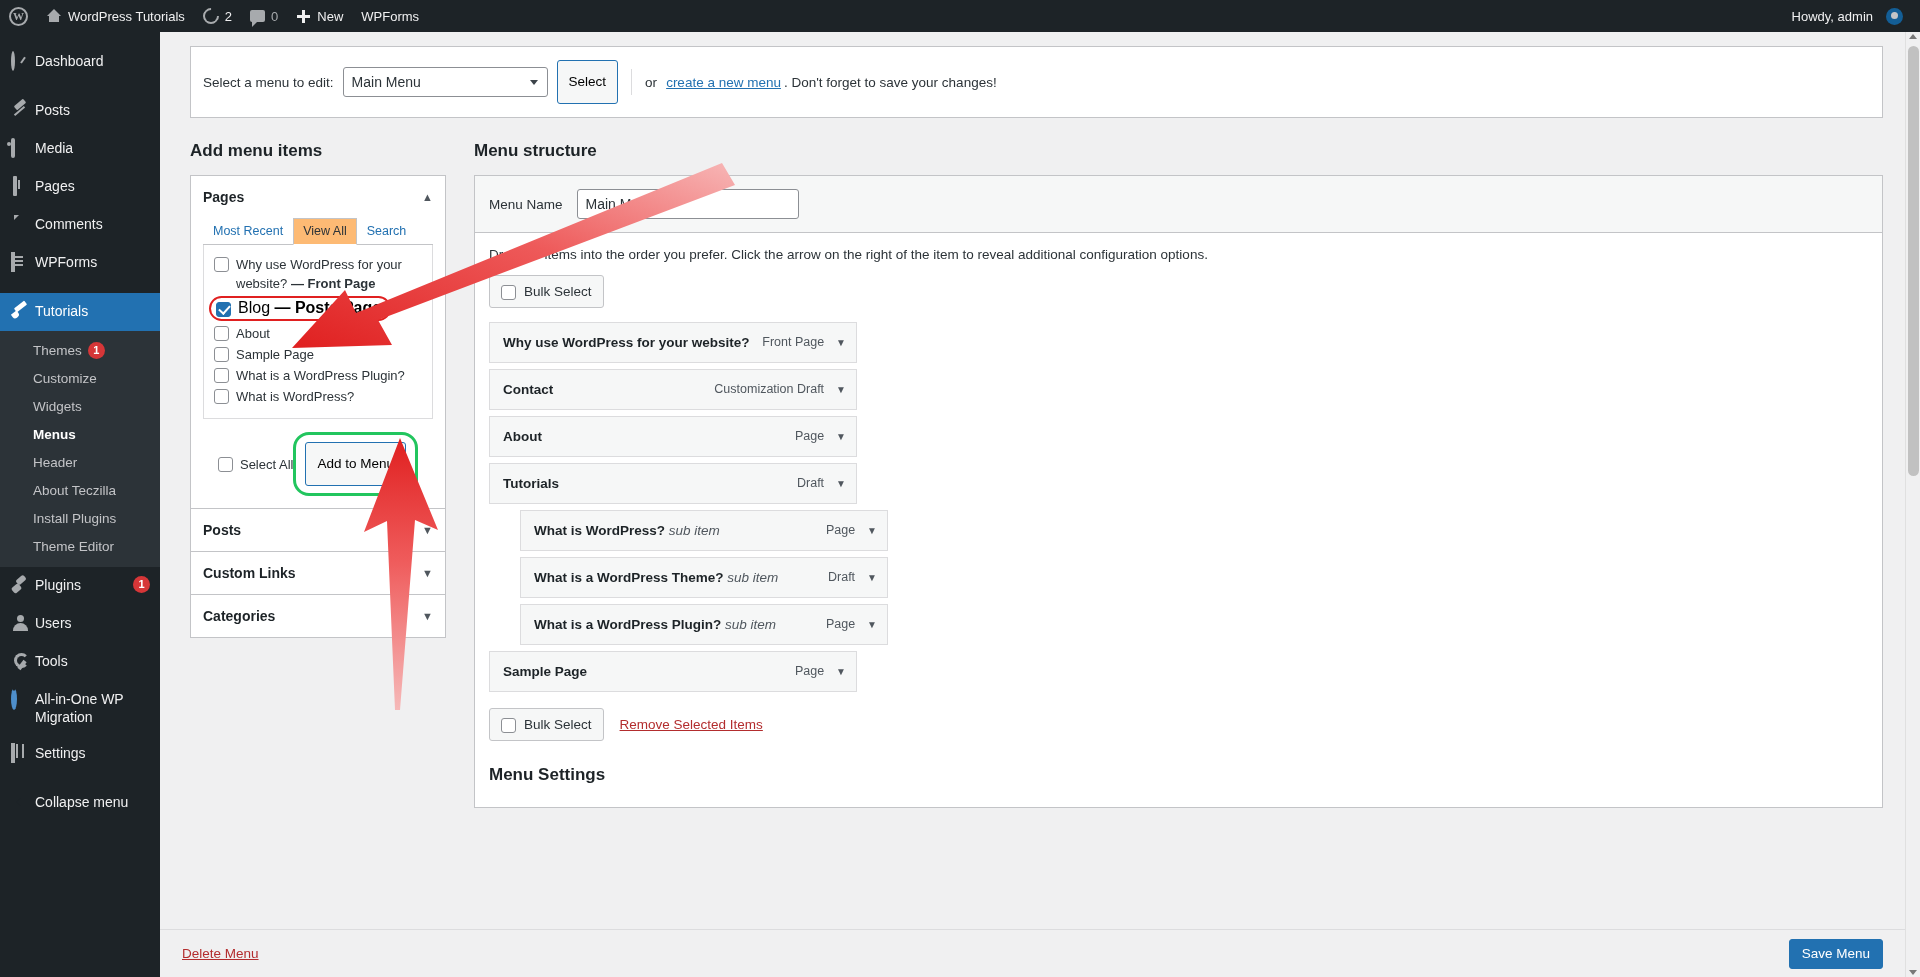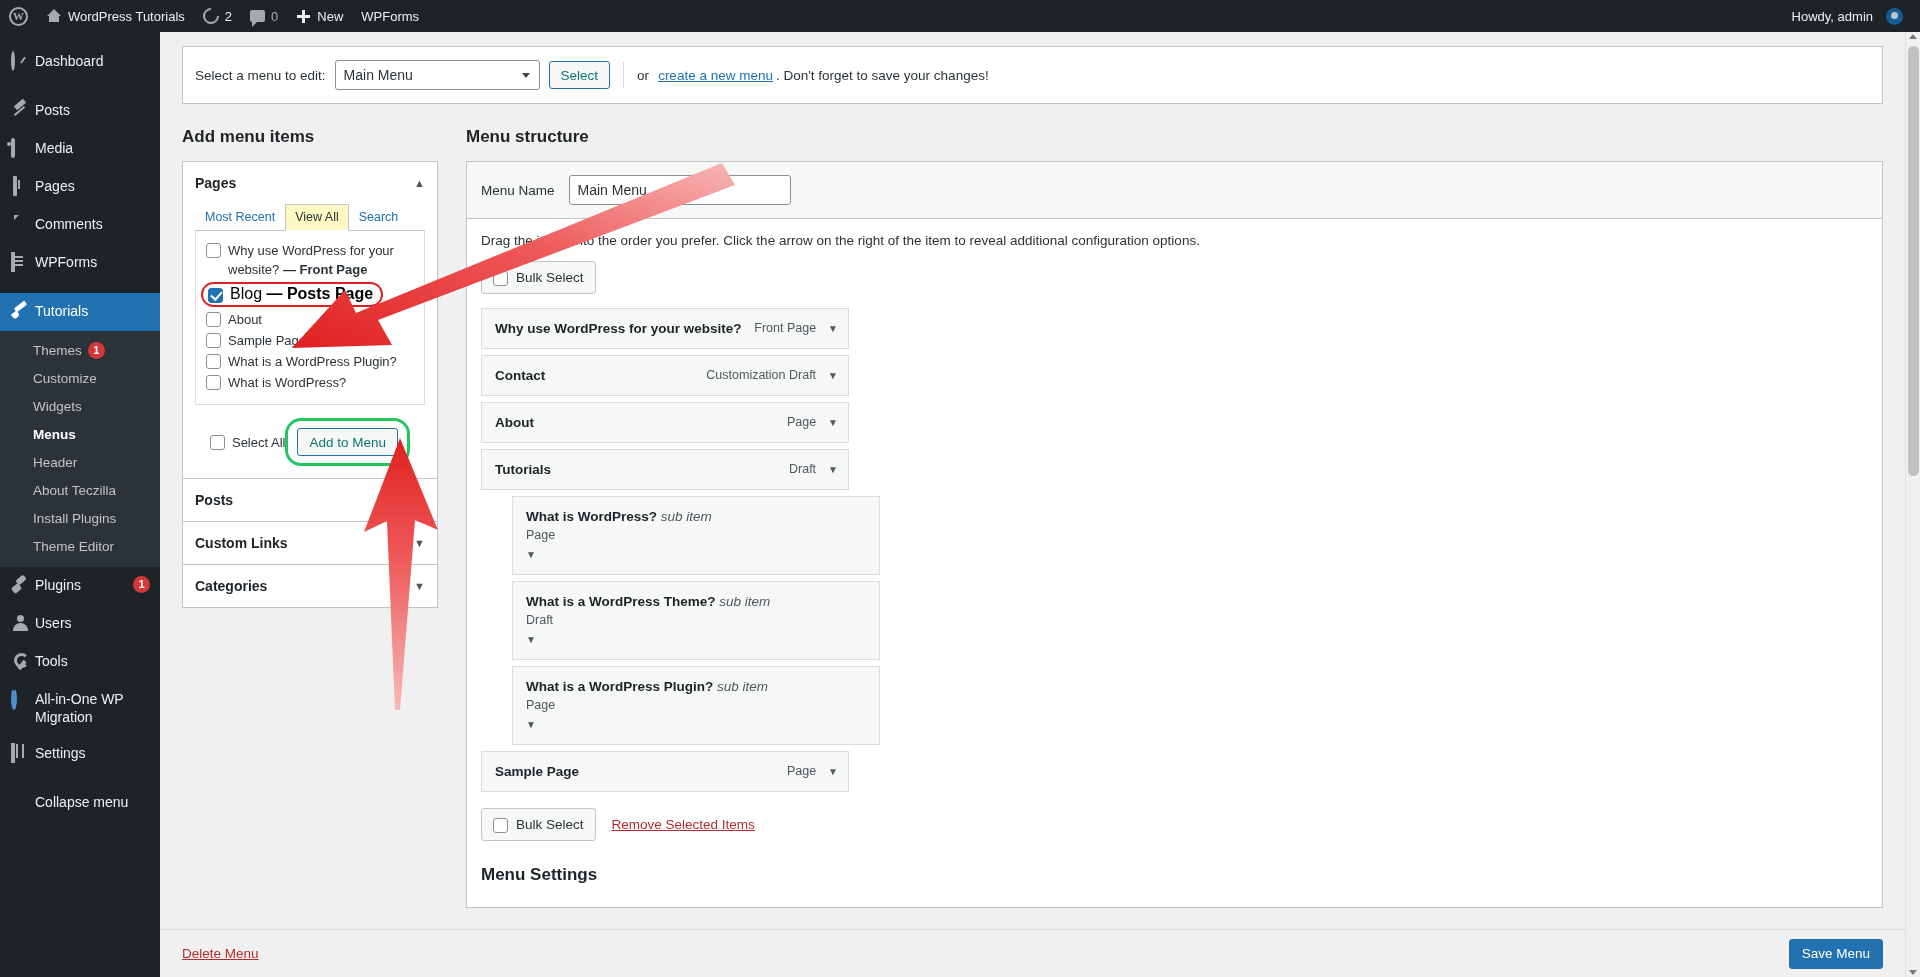--- a/index.html
+++ b/index.html
@@ -142,21 +142,21 @@
   .ico-migrate{width:18px;height:18px;border:3px solid #4e8fcc;border-radius:50%;border-top-color:transparent;position:relative;}
   .ico-settings{width:18px;height:18px;border:2px solid #a7aaad;position:relative;}
   .ico-settings::before{content:"";position:absolute;left:3px;top:-1px;width:2px;height:14px;background:#a7aaad;}
   .ico-settings::after{content:"";position:absolute;left:9px;top:-1px;width:2px;height:14px;background:#a7aaad;}
   .ico-collapse{width:18px;height:18px;border-radius:50%;background:#a7aaad;position:relative;}
   .ico-collapse::after{content:"";position:absolute;left:5px;top:5px;border-top:4px solid transparent;border-bottom:4px solid transparent;border-right:5px solid #1d2327;}
 
   
   #main {
     position: absolute; top: 32px; left: 160px; width: 1745px; height: 945px;
-    background: #f0f0f1; overflow: hidden;
+    background: #f0f0f1; overflow: hidden; padding-left: 8px;
   }
   .wrap { padding: 14px 22px 0 22px; }
 
   .menu-select-bar {
     background: #fff; border: 1px solid #c3c4c7;
     padding: 13px 12px; display: flex; align-items: center; gap: 9px;
     font-size: 13.5px; color: #2c3338;
   }
   .sel {
     height: 30px; min-width: 205px; border: 1px solid #8c8f94; border-radius: 3px;
@@ -164,22 +164,22 @@
     font-family: "Liberation Sans", sans-serif;
     appearance: none; -webkit-appearance: none; cursor: pointer;
   }
   .sel-wrap { position: relative; display: inline-block; }
   .sel-wrap::after {
     content: ""; position: absolute; right: 10px; top: 13px;
     border-left: 4px solid transparent; border-right: 4px solid transparent;
     border-top: 5px solid #3c434a; pointer-events: none;
   }
   .btn-secondary {
-    height: 28px; padding: 0 11px; border: 1px solid #2271b1; border-radius: 3px;
-    background: #f6f7f7; color: #0f766e; font-size: 13.5px; cursor: pointer;
+    height: 44px; padding: 0 11px; border: 1px solid #2271b1; border-radius: 3px;
+    background: #f6f7f7; color: #000000; font-size: 13.5px; cursor: pointer;
     font-family: "Liberation Sans", sans-serif; line-height: 28px;
   }
   .divider-v { width: 1px; height: 26px; background: #dcdcde; margin: 0 4px; }
   .link { color: #2271b1; text-decoration: underline; cursor: pointer; }
 
   .cols { display: flex; gap: 28px; margin-top: 22px; }
   .col-left { width: 256px; flex: 0 0 256px; }
   .col-right { flex: 1 1 auto; }
   h2.section-title {
     font-size: 17px; font-weight: 600; color: #1d2327; margin-bottom: 13px;
@@ -195,21 +195,21 @@
   }
   .caret { color: #50575e; font-size: 11px; }
   .panel-body { padding: 0 12px 12px; }
 
   .tabs { display: flex; border-bottom: 1px solid #c3c4c7; font-size: 12.5px; }
   .tab {
     padding: 5px 9px 6px; color: #2271b1; cursor: pointer;
     border: 1px solid transparent; border-bottom: none; margin-bottom: -1px;
   }
   .tab.active {
-    background: #fef9c3; border-color: #c3c4c7; color: #2c3338;
+    background: #fdba74; border-color: #c3c4c7; color: #2c3338;
     border-bottom: 1px solid #fff;
   }
   .items-box {
     border: 1px solid #dcdcde; border-top: none; padding: 9px 10px 11px;
     max-height: 200px; overflow: hidden;
   }
   .chk-row {
     display: flex; align-items: flex-start; gap: 7px;
     font-size: 13px; color: #2c3338; line-height: 19px; padding: 1px 0;
     cursor: pointer;
@@ -263,21 +263,21 @@
   .menu-row {
     background: #f6f7f7; border: 1px solid #dcdcde; margin-bottom: 6px;
     display: flex; align-items: flex-start;
     padding: 10px 10px 10px 13px; font-size: 13.5px; cursor: move;
   }
   .menu-row .title { font-weight: 700; color: #1d2327; line-height: 19px; flex: 1 1 auto; padding-right: 10px;}
   .menu-row .sub { font-weight: 400; font-style: italic; color: #50575e; }
   .menu-row .type { color: #50575e; font-size: 12.5px; padding-right: 12px; white-space: nowrap; line-height:19px;}
   .menu-row .arrow { color: #50575e; font-size: 10px; line-height: 19px; cursor: pointer;}
   .depth0 { width: 368px; }
-  .depth1 { width: 368px; margin-left: 31px; flex-direction: column; }
+  .depth1 { width: 368px; margin-left: 31px; }
   .footer-actions {
     display: flex; align-items: center; gap: 16px; margin-top: 16px;
   }
   .rm-link { color: #b32d2e; text-decoration: underline; font-size: 13.5px; cursor: pointer; }
   h3.settings-title { font-size: 17px; font-weight: 600; color: #1d2327; margin: 24px 0 8px; }
 
   
   .savebar {
     position: absolute; left: 160px; bottom: 0; width: 1745px; height: 48px;
     background: #f0f0f1; display: flex; align-items: center;

